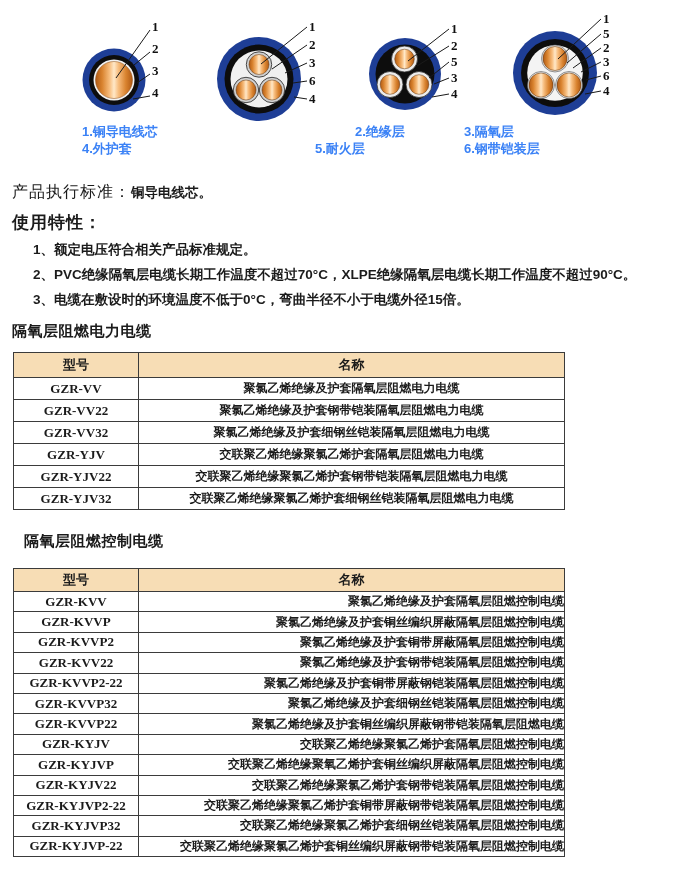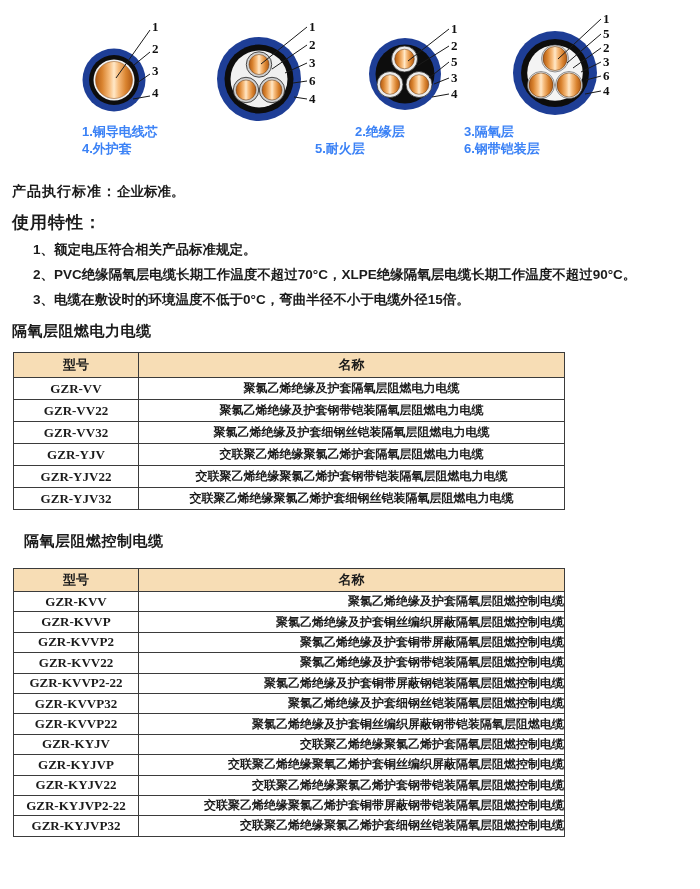--- a/index.html
+++ b/index.html
@@ -7,21 +7,21 @@
     width:700px;height:889px;position:relative;background:#ffffff;
     font-family:"Liberation Sans",sans-serif;color:#1b1b1b;overflow:hidden;
   }
   .abs{position:absolute;}
   
   #diagram{top:0;left:0;width:700px;height:160px;}
   #diagram svg{position:absolute;top:0;left:0;}
   .legend-item{position:absolute;font-size:13px;font-weight:700;color:#3b82f6;white-space:nowrap;}
   
   #standard-line{top:182px;left:12px;white-space:nowrap;}
-  #standard-line .big{font-size:14px;font-weight:700;letter-spacing:1px;}
+  #standard-line .big{font-size:16px;font-weight:400;letter-spacing:1px;}
   #standard-line .small{font-size:13.5px;font-weight:700;}
   #features-title{top:211px;left:12px;font-size:17px;font-weight:700;letter-spacing:1px;}
   #feature-list{top:237px;left:33px;font-size:13.5px;font-weight:700;line-height:25px;white-space:nowrap;}
   .section-title{font-size:15px;font-weight:700;letter-spacing:0.5px;}
   #section-title-1{top:322px;left:12px;}
   #section-title-2{top:532px;left:24px;}
   
   table{border-collapse:collapse;table-layout:fixed;width:552px;}
   #power-table{position:absolute;top:352px;left:13px;}
   #control-table{position:absolute;top:568px;left:13px;}
@@ -160,21 +160,21 @@
 
   <span class="legend-item" style="left:82px;top:123px;">1.铜导电线芯</span>
   <span class="legend-item" style="left:315px;top:123px;margin-left:40px;">2.绝缘层</span>
   <span class="legend-item" style="left:464px;top:123px;">3.隔氧层</span>
   <span class="legend-item" style="left:82px;top:140px;">4.外护套</span>
   <span class="legend-item" style="left:315px;top:140px;">5.耐火层</span>
   <span class="legend-item" style="left:464px;top:140px;">6.钢带铠装层</span>
 </div>
 
 <div id="standard-line" class="abs">
-  <span class="big">产品执行标准：</span><span class="small">企业标准。</span>
+  <span class="big">产品执行标准：</span><span class="small">铜导电线芯。</span>
 </div>
 
 <div id="features-title" class="abs">使用特性：</div>
 
 <div id="feature-list" class="abs">
   <div>1、额定电压符合相关产品标准规定。</div>
   <div>2、PVC绝缘隔氧层电缆长期工作温度不超过70°C，XLPE绝缘隔氧层电缆长期工作温度不超过90°C。</div>
   <div>3、电缆在敷设时的环境温度不低于0°C，弯曲半径不小于电缆外径15倍。</div>
 </div>
 
@@ -270,14 +270,18 @@
         <td class="name">交联聚乙烯绝缘聚氯乙烯护套钢带铠装隔氧层阻燃控制电缆</td>
       </tr>
   <tr class="data">
         <td class="model">GZR-KYJVP2-22</td>
         <td class="name">交联聚乙烯绝缘聚氯乙烯护套铜带屏蔽钢带铠装隔氧层阻燃控制电缆</td>
       </tr>
   <tr class="data">
         <td class="model">GZR-KYJVP32</td>
         <td class="name">交联聚乙烯绝缘聚氯乙烯护套细钢丝铠装隔氧层阻燃控制电缆</td>
       </tr>
+  <tr class="data">
+        <td class="model">GZR-KYJVP-22</td>
+        <td class="name">交联聚乙烯绝缘聚氯乙烯护套铜丝编织屏蔽钢带铠装隔氧层阻燃控制电缆</td>
+      </tr>
 </tbody>
   </table>
 
 </body></html>

